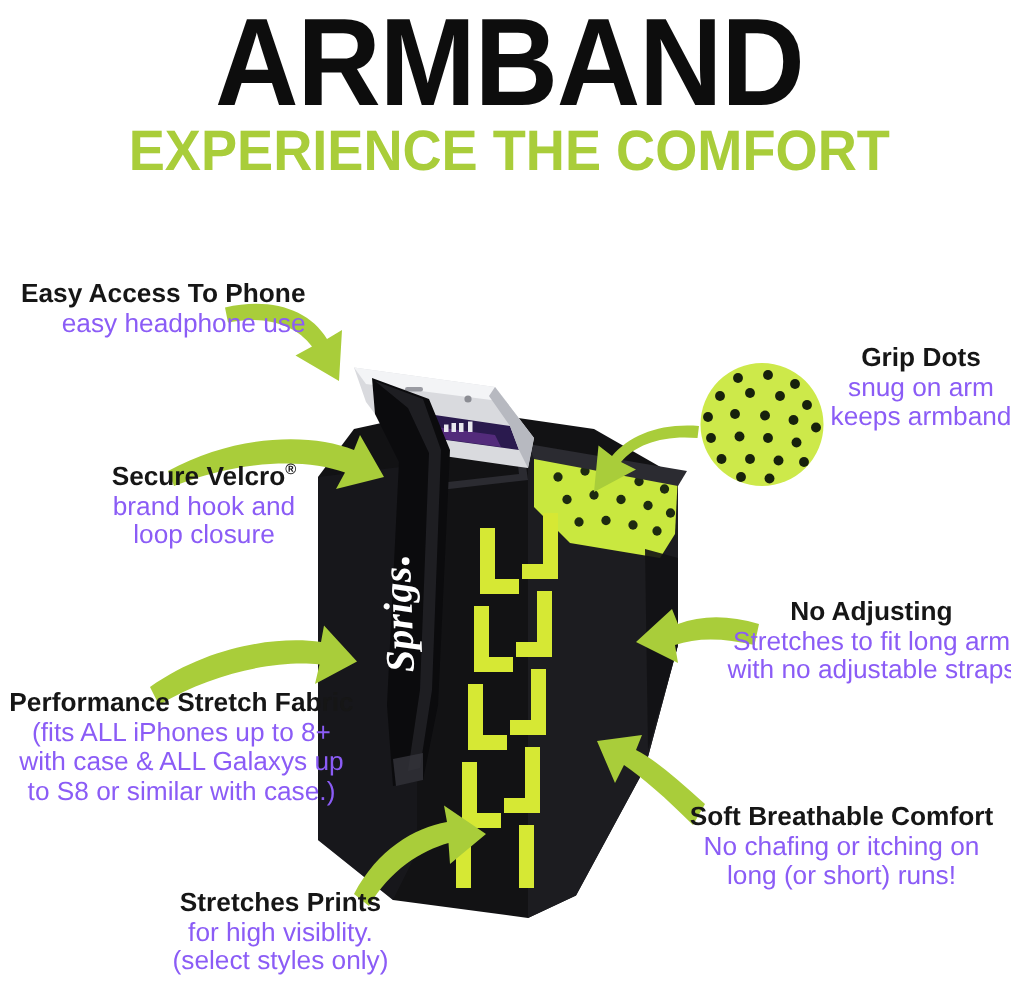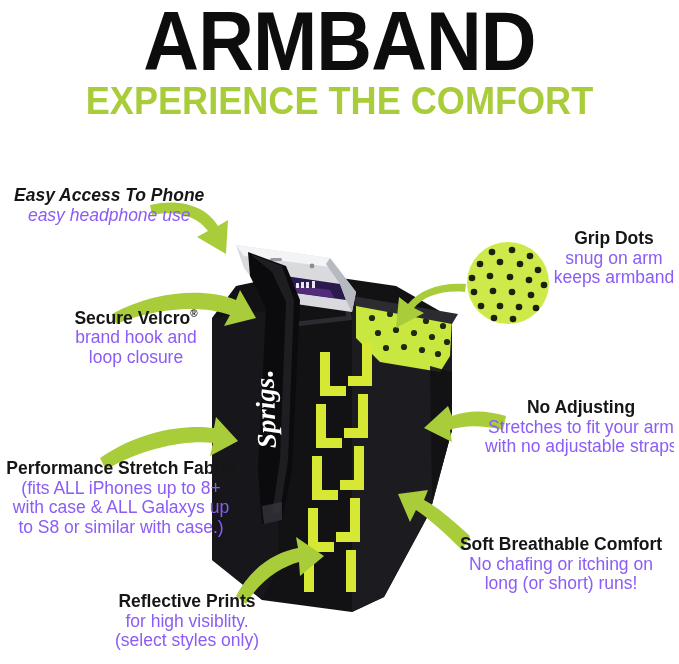--- a/index.html
+++ b/index.html
@@ -59,21 +59,21 @@
     white-space: nowrap;
   }
   .callout .sub {
     font-family: "Liberation Sans Narrow", "Liberation Sans", sans-serif;
     font-weight: normal;
     font-size: 17.5px;
     line-height: 1.13;
     color: #8b5cf6;
     white-space: nowrap;
   }
-  .ta-left   { text-align: center; font-style: italic; }
+  .ta-left   { text-align: right; }
   .ta-center { text-align: center; }
   .sup {
     font-size: 10px;
     vertical-align: super;
     font-weight: bold;
   }
 
   
   #c-easy      { left: 14px;  top: 186px; }
   #c-velcro    { left: 36px;  top: 308px; width: 200px; }
@@ -290,34 +290,34 @@
   </div>
 
   <div class="callout ta-center" id="c-stretch">
     <div class="head">Performance Stretch Fabric</div>
     <div class="sub">(fits ALL iPhones up to 8+</div>
     <div class="sub">with case &amp; ALL Galaxys up</div>
     <div class="sub">to S8 or similar with case.)</div>
   </div>
 
   <div class="callout ta-center" id="c-reflect">
-    <div class="head">Reflective Prints</div>
+    <div class="head">Stretches Prints</div>
     <div class="sub">for high visiblity.</div>
     <div class="sub">(select styles only)</div>
   </div>
 
   <div class="callout ta-center" id="c-grip">
     <div class="head">Grip Dots</div>
     <div class="sub">snug on arm</div>
     <div class="sub">keeps armband</div>
   </div>
 
   <div class="callout ta-center" id="c-noadjust">
     <div class="head">No Adjusting</div>
-    <div class="sub">Stretches to fit your arm</div>
+    <div class="sub">Stretches to fit long arm</div>
     <div class="sub">with no adjustable straps</div>
   </div>
 
   <div class="callout ta-center" id="c-soft">
     <div class="head">Soft Breathable Comfort</div>
     <div class="sub">No chafing or itching on</div>
     <div class="sub">long (or short) runs!</div>
   </div>
 
 </div>

